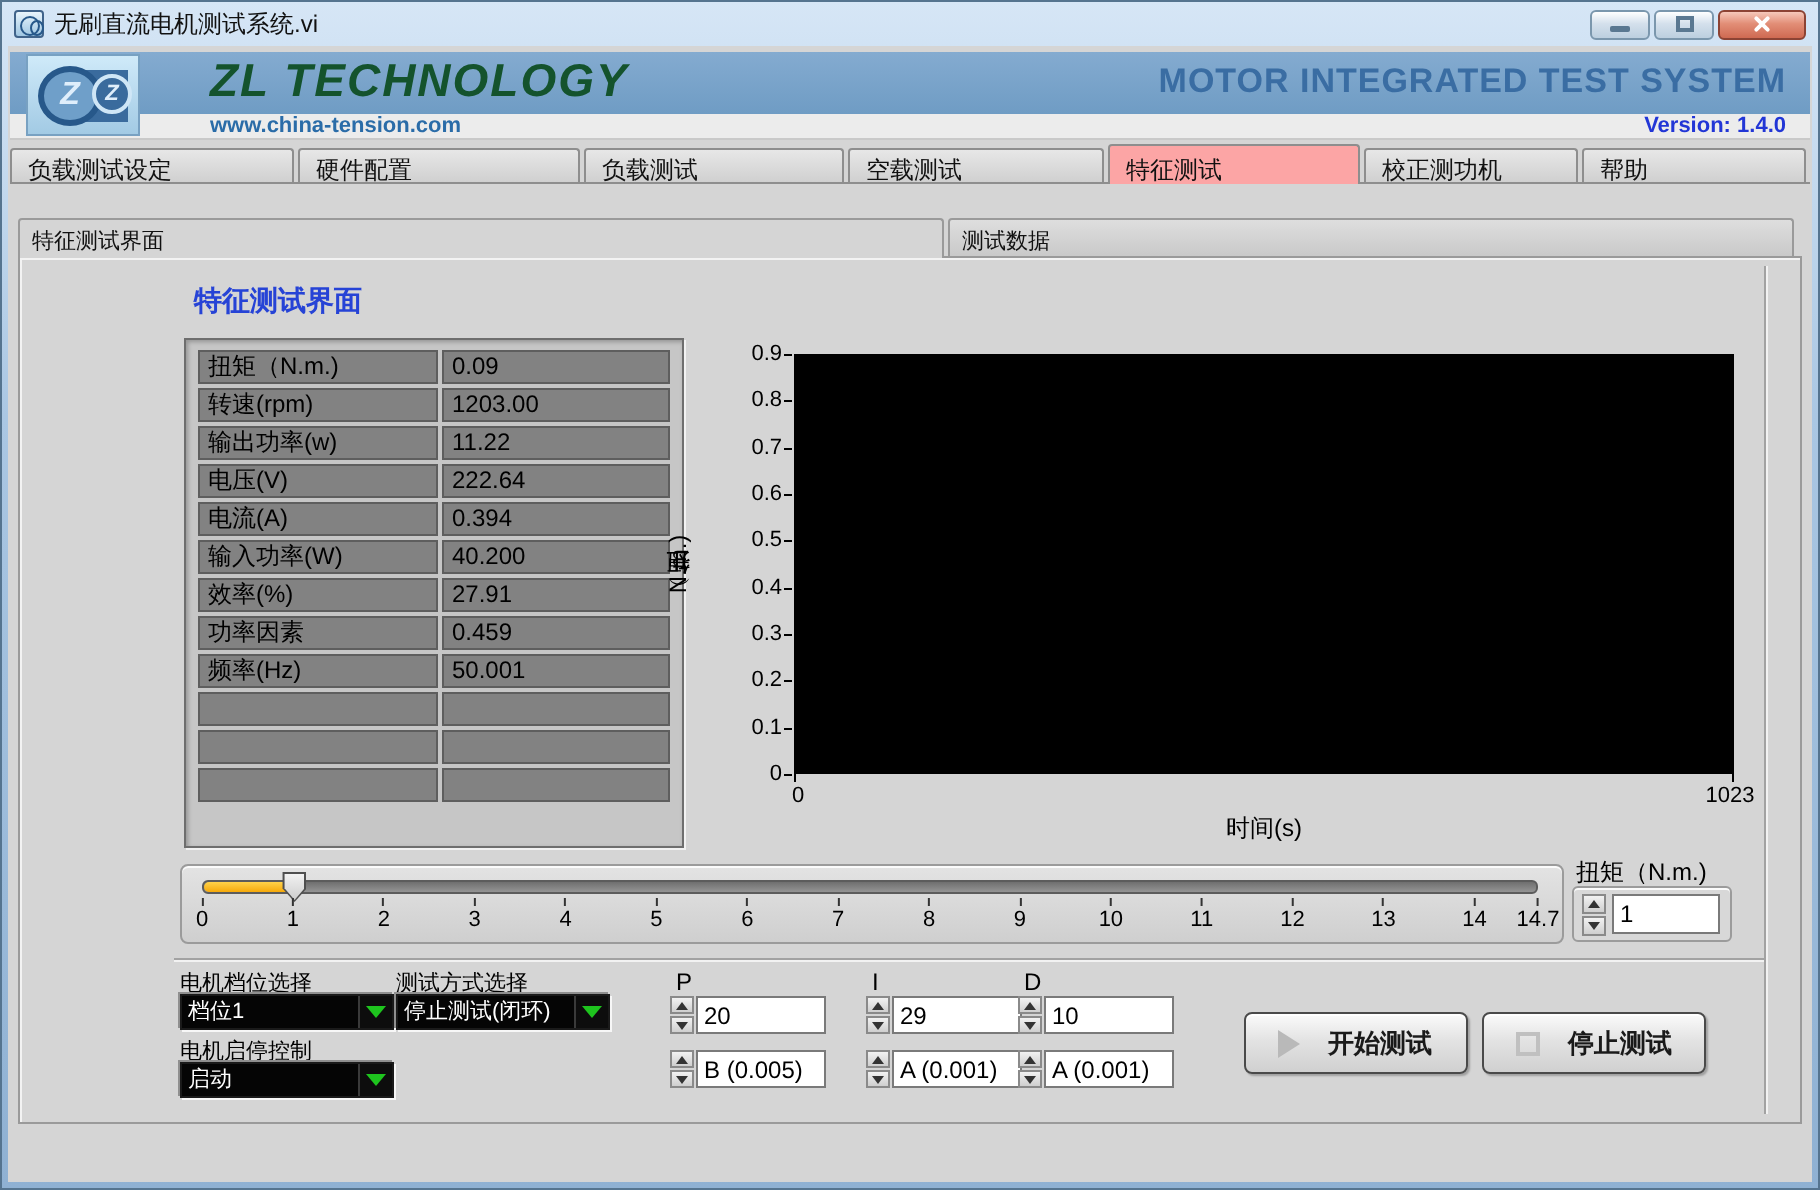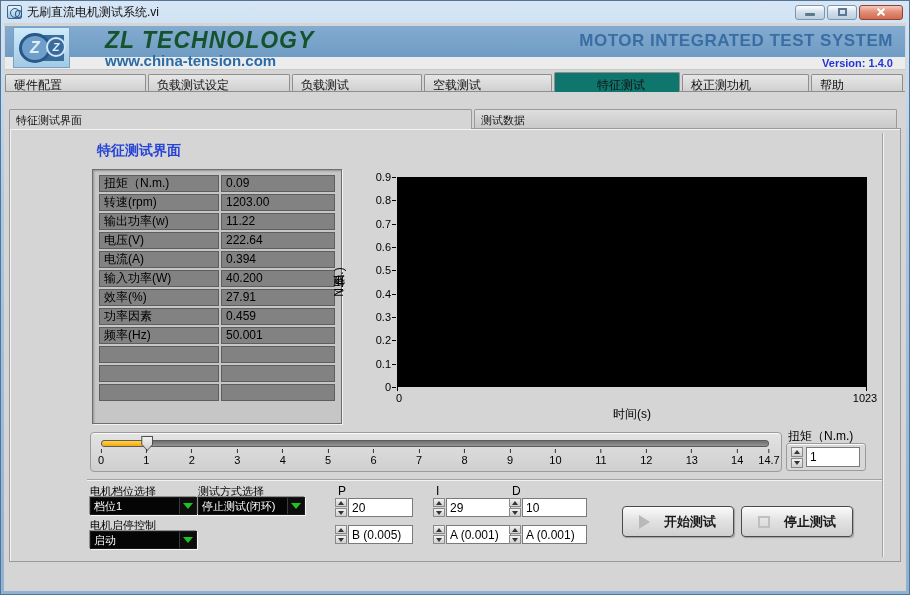--- a/index.html
+++ b/index.html
@@ -45,28 +45,28 @@
   .logo-c1 { position: absolute; left: 5px; top: 5px; width: 32px; height: 30px; border: 3px solid #27588a;
     border-radius: 50%; background: #6f9fc9; display: flex; align-items: center; justify-content: center;
     font-style: italic; font-weight: bold; font-size: 16px; color: #dfeefb; }
   .logo-c2 { position: absolute; left: 32px; top: 9px; width: 20px; height: 20px; border: 2px solid #cfe6f6;
     border-radius: 50%; background: #3a6b9d; display: flex; align-items: center; justify-content: center;
     font-style: italic; font-weight: bold; font-size: 11px; color: #dfeefb; }
   .brand-name { position: absolute; left: 100px; top: 1px; font-size: 23px; font-style: italic;
     font-weight: bold; color: #14532d; letter-spacing: 1px; }
   .product-name { position: absolute; right: 12px; top: 5px; font-size: 17px; font-weight: bold;
     color: #3a6da3; letter-spacing: .5px; }
-  .website { position: absolute; left: 100px; bottom: 1px; font-size: 15px; font-weight: bold; color: #2a6ca8; }
+  .website { position: absolute; left: 100px; bottom: 1px; font-size: 11px; font-weight: bold; color: #2a6ca8; }
   .version { position: absolute; right: 12px; bottom: 1px; font-size: 11px; font-weight: bold; color: #2236d6; }
   
   .maintabs { position: absolute; left: 1px; top: 48px; right: 1px; height: 21px; display: flex;
     border-bottom: 1px solid #8e8e8e; }
   .mtab { border: 1px solid #8e8e8e; border-bottom: none; margin: 3px 2px 0 0; border-radius: 2px 2px 0 0;
     background: linear-gradient(#e7e7e7,#d0d0d0); font-size: 12px; color: #111; padding: 2px 0 0 8px; cursor: pointer; }
-  .mtab.active { margin-top: 1px; margin-bottom: -1px; background: #0f766e; z-index: 2; padding-top: 4px; text-align: center; }
+  .mtab.active { margin-top: 1px; margin-bottom: -1px; background: #fca5a5; z-index: 2; padding-top: 4px; }
   
   .subtabs { position: absolute; left: 5px; top: 86px; height: 19px; display: flex; }
   .stab { border: 1px solid #9a9a9a; border-bottom: none; margin-right: 2px; border-radius: 2px 2px 0 0;
     background: linear-gradient(#dedede,#c9c9c9); font-size: 11px; color: #111; padding: 3px 0 0 6px; cursor: pointer; }
   .stab.active { background: #d5d5d5; margin-bottom: -1px; z-index: 3; }
   
   .panel { position: absolute; left: 5px; top: 105px; width: 892px; height: 434px;
     border: 1px solid #9a9a9a; background: #d5d5d5; box-shadow: inset 1px 1px 0 #f3f3f3; }
   .page-title { position: absolute; left: 87px; top: 13px; font-size: 14px; font-weight: bold; color: #2643d6; }
   
@@ -181,26 +181,26 @@
         <div class="logo-c1">Z</div>
         <div class="logo-c2">Z</div>
       </div>
       <div class="brand-name">ZL TECHNOLOGY</div>
       <div class="product-name">MOTOR INTEGRATED TEST SYSTEM</div>
       <div class="website">www.china-tension.com</div>
       <div class="version">Version: 1.4.0</div>
     </div>
 
     <div class="maintabs">
+      <div class="mtab" style="width:142px">负载测试设定</div>
       <div class="mtab" style="width:141px">硬件配置</div>
-      <div class="mtab" style="width:142px">负载测试设定</div>
       <div class="mtab" style="width:130px">负载测试</div>
       <div class="mtab" style="width:128px">空载测试</div>
       <div class="mtab active" style="width:126px">特征测试</div>
-      <div class="mtab" style="width:127px">校正测功机</div>
+      <div class="mtab" style="width:107px">校正测功机</div>
       <div class="mtab" style="flex:1">帮助</div>
     </div>
 
     <div class="subtabs">
       <div class="stab active" style="width:463px">特征测试界面</div>
       <div class="stab" style="width:423px">测试数据</div>
     </div>
 
     <div class="panel">
       <div class="page-title">特征测试界面</div>

